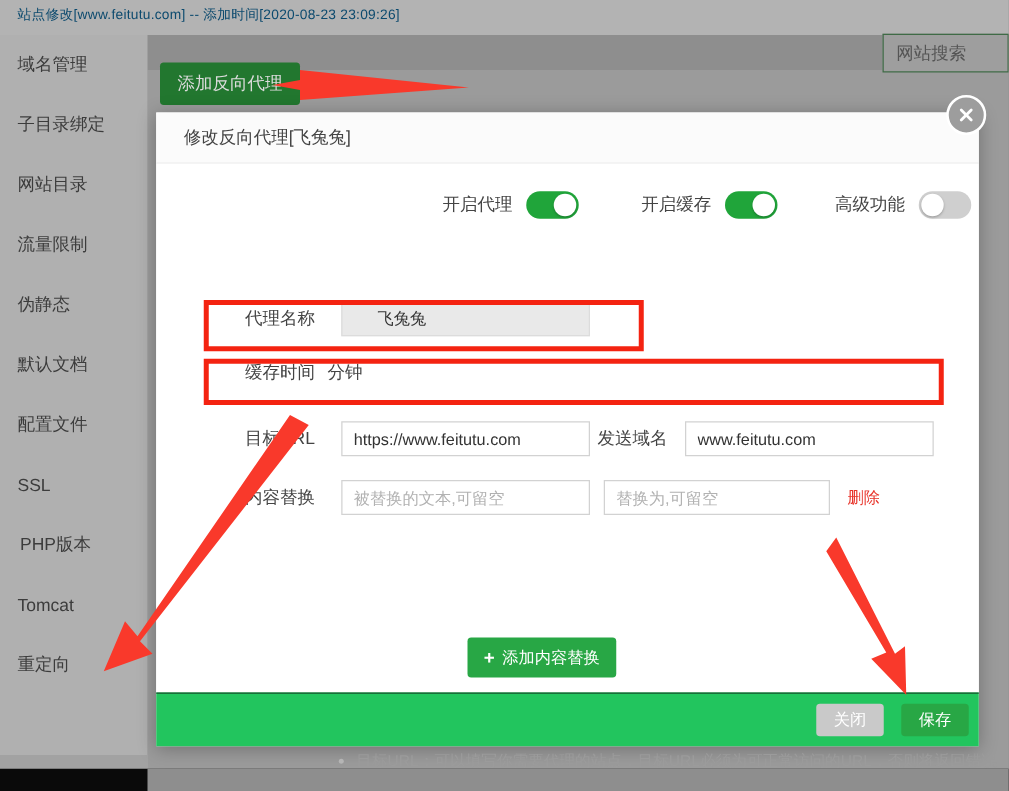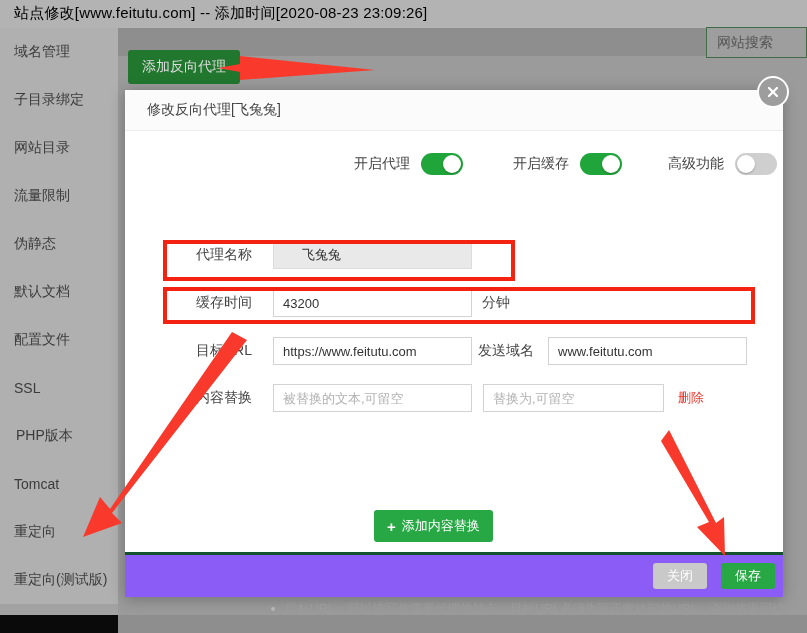--- a/index.html
+++ b/index.html
@@ -8,21 +8,21 @@
     font-family:"Liberation Sans","DejaVu Sans",sans-serif;
     background:#7d7d7d;
   }
   
   #titlebar{
     position:absolute;left:0;top:0;width:807px;height:28px;
     background:#b3b3b3;
   }
   #titlebar .title-text{
     position:absolute;left:14px;top:4px;
-    font-size:15px;color:#000000;white-space:nowrap;letter-spacing:.2px;
+    font-size:11px;color:#0c4a6e;white-space:nowrap;letter-spacing:.2px;
   }
   
   #page-bg{
     position:absolute;left:0;top:28px;width:807px;height:605px;
     background:#8e8e8e;
   }
   #content-area{
     position:absolute;left:118px;top:28px;width:689px;height:598px;
     background:#9b9b9b;
   }
@@ -124,21 +124,21 @@
     position:relative;padding-left:17px;font-size:12.5px;color:#9b9b9b;
     margin-bottom:10px;white-space:nowrap;
   }
   #help .li:before{
     content:"";position:absolute;left:3px;top:6px;width:4px;height:4px;
     border-radius:50%;background:#b5b5b5;
   }
   
   #modal-footer{
     position:absolute;left:0;bottom:0;width:658px;height:42px;
-    background:#8b5cf6;border-top:3px solid #14532d;
+    background:#22c55e;border-top:1px solid #14532d;
   }
   .fbtn{
     position:absolute;top:8px;height:26px;border:none;border-radius:3px;
     font-size:13px;font-family:inherit;cursor:pointer;padding:0 14px;
   }
   #close-foot-btn{right:76px;background:#c9c9c9;color:#fff;}
   #save-btn{right:8px;background:#28a745;color:#fff;}
   
   .redbox{position:absolute;border:4px solid #f42311;box-sizing:border-box;z-index:30;}
   #redbox-cache{left:163px;top:240px;width:352px;height:41px;}
@@ -183,23 +183,20 @@
     </div>
     <div class="side-item" style="top: 384px; padding-left: 16px;">
       <span>PHP版本</span>
     </div>
     <div class="side-item" style="top: 432px;">
       <span>Tomcat</span>
     </div>
     <div class="side-item" style="top: 480px;">
       <span>重定向</span>
     </div>
-    <div class="side-item" style="top: 528px;">
-      <span>重定向(测试版)</span>
-    </div>
     <div class="side-item active" style="top: 576px;">
       <span>反向代理</span>
     </div>
   </div>
 
 <div id="search-wrap">
   <div id="search-box">网站搜索</div>
 </div>
 
 <button id="add-proxy-btn">添加反向代理</button>
@@ -237,21 +234,20 @@
 
     </div>
 
     <div class="frow" style="left:47px;top:110px;">
       <span class="flabel" style="width:80px;">代理名称</span>
       <input class="finput readonly" style="width: 199px; margin-left: 21px; padding-left: 28px;" readonly="" value="飞兔兔">
     </div>
 
     <div class="frow" style="left:47px;top:158px;">
       <span class="flabel" style="width:80px;">缓存时间</span>
-      <input class="finput" style="width: 199px; margin-left: 21px;" value="43200">
       <span class="unit">分钟</span>
     </div>
 
     <div class="frow" style="left:47px;top:206px;">
       <span class="flabel" style="width:80px;">目标URL</span>
       <input class="finput" style="width: 199px; margin-left: 21px;" value="https://www.feitutu.com">
       <span class="flabel" style="margin-left:6px;">发送域名</span>
       <input class="finput" style="width: 199px; margin-left: 14px;" value="www.feitutu.com">
     </div>
 

